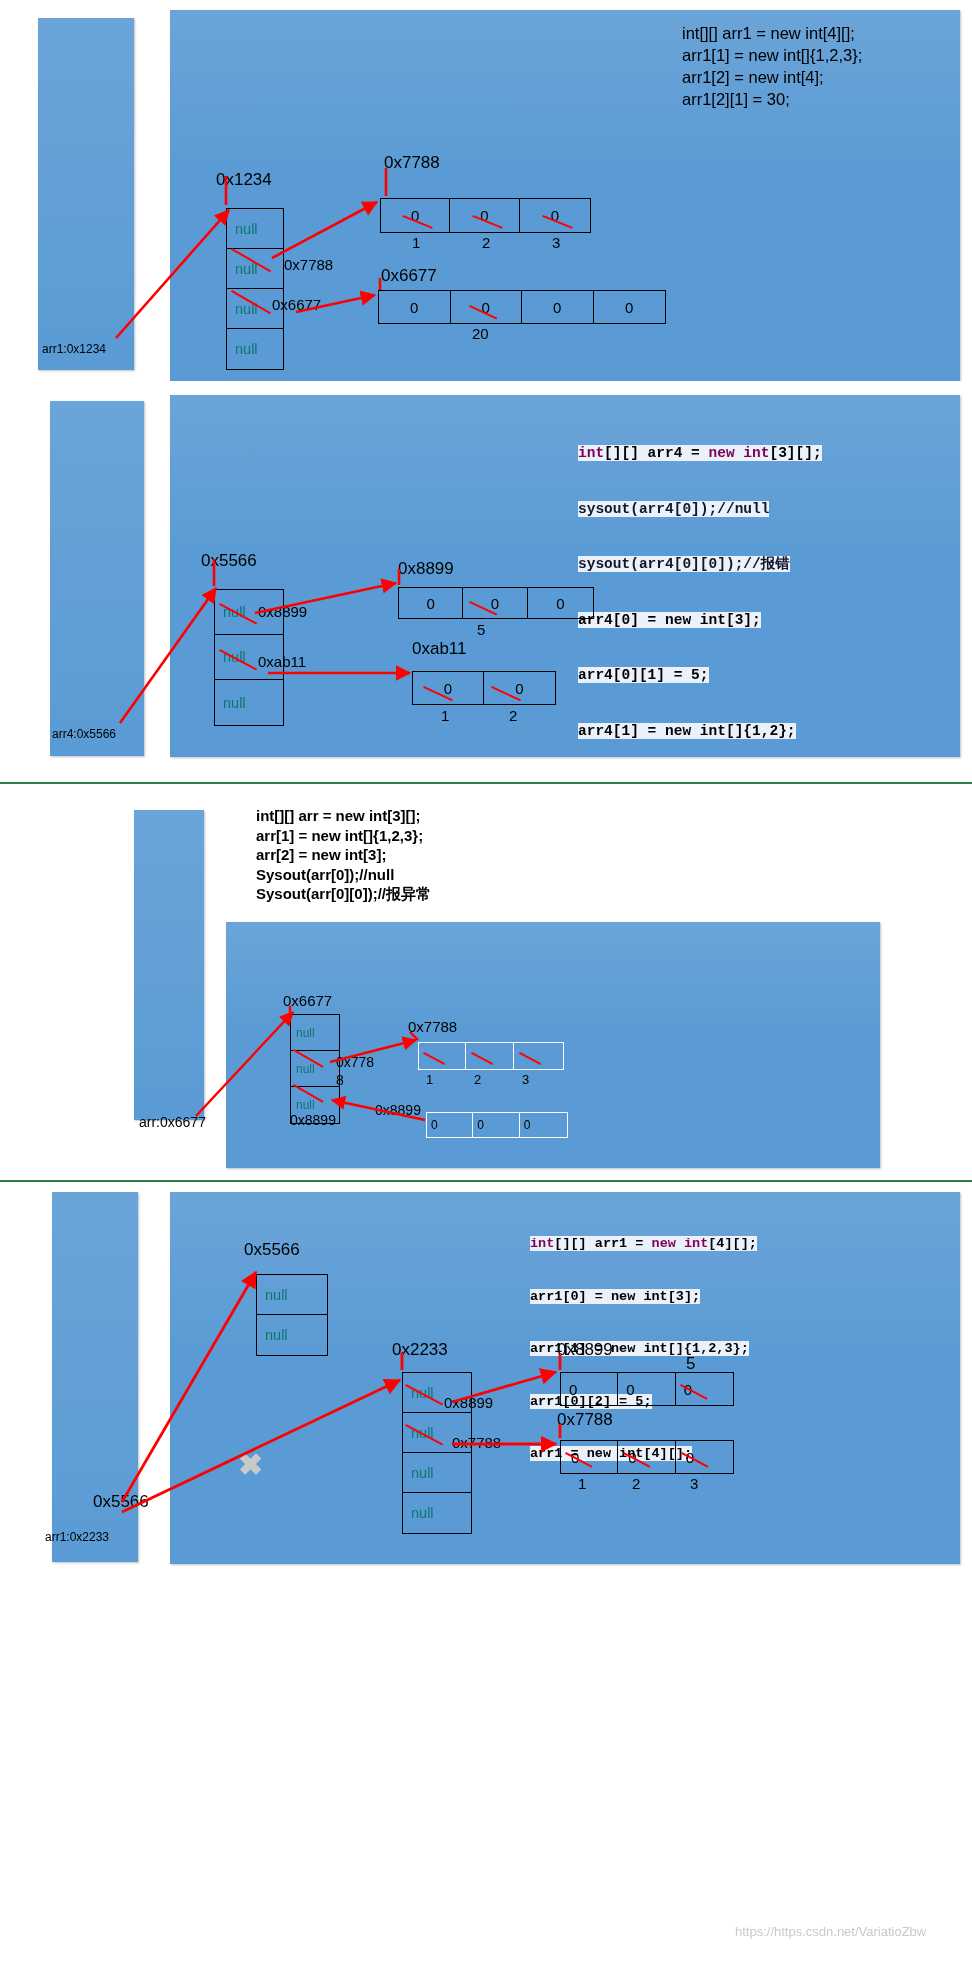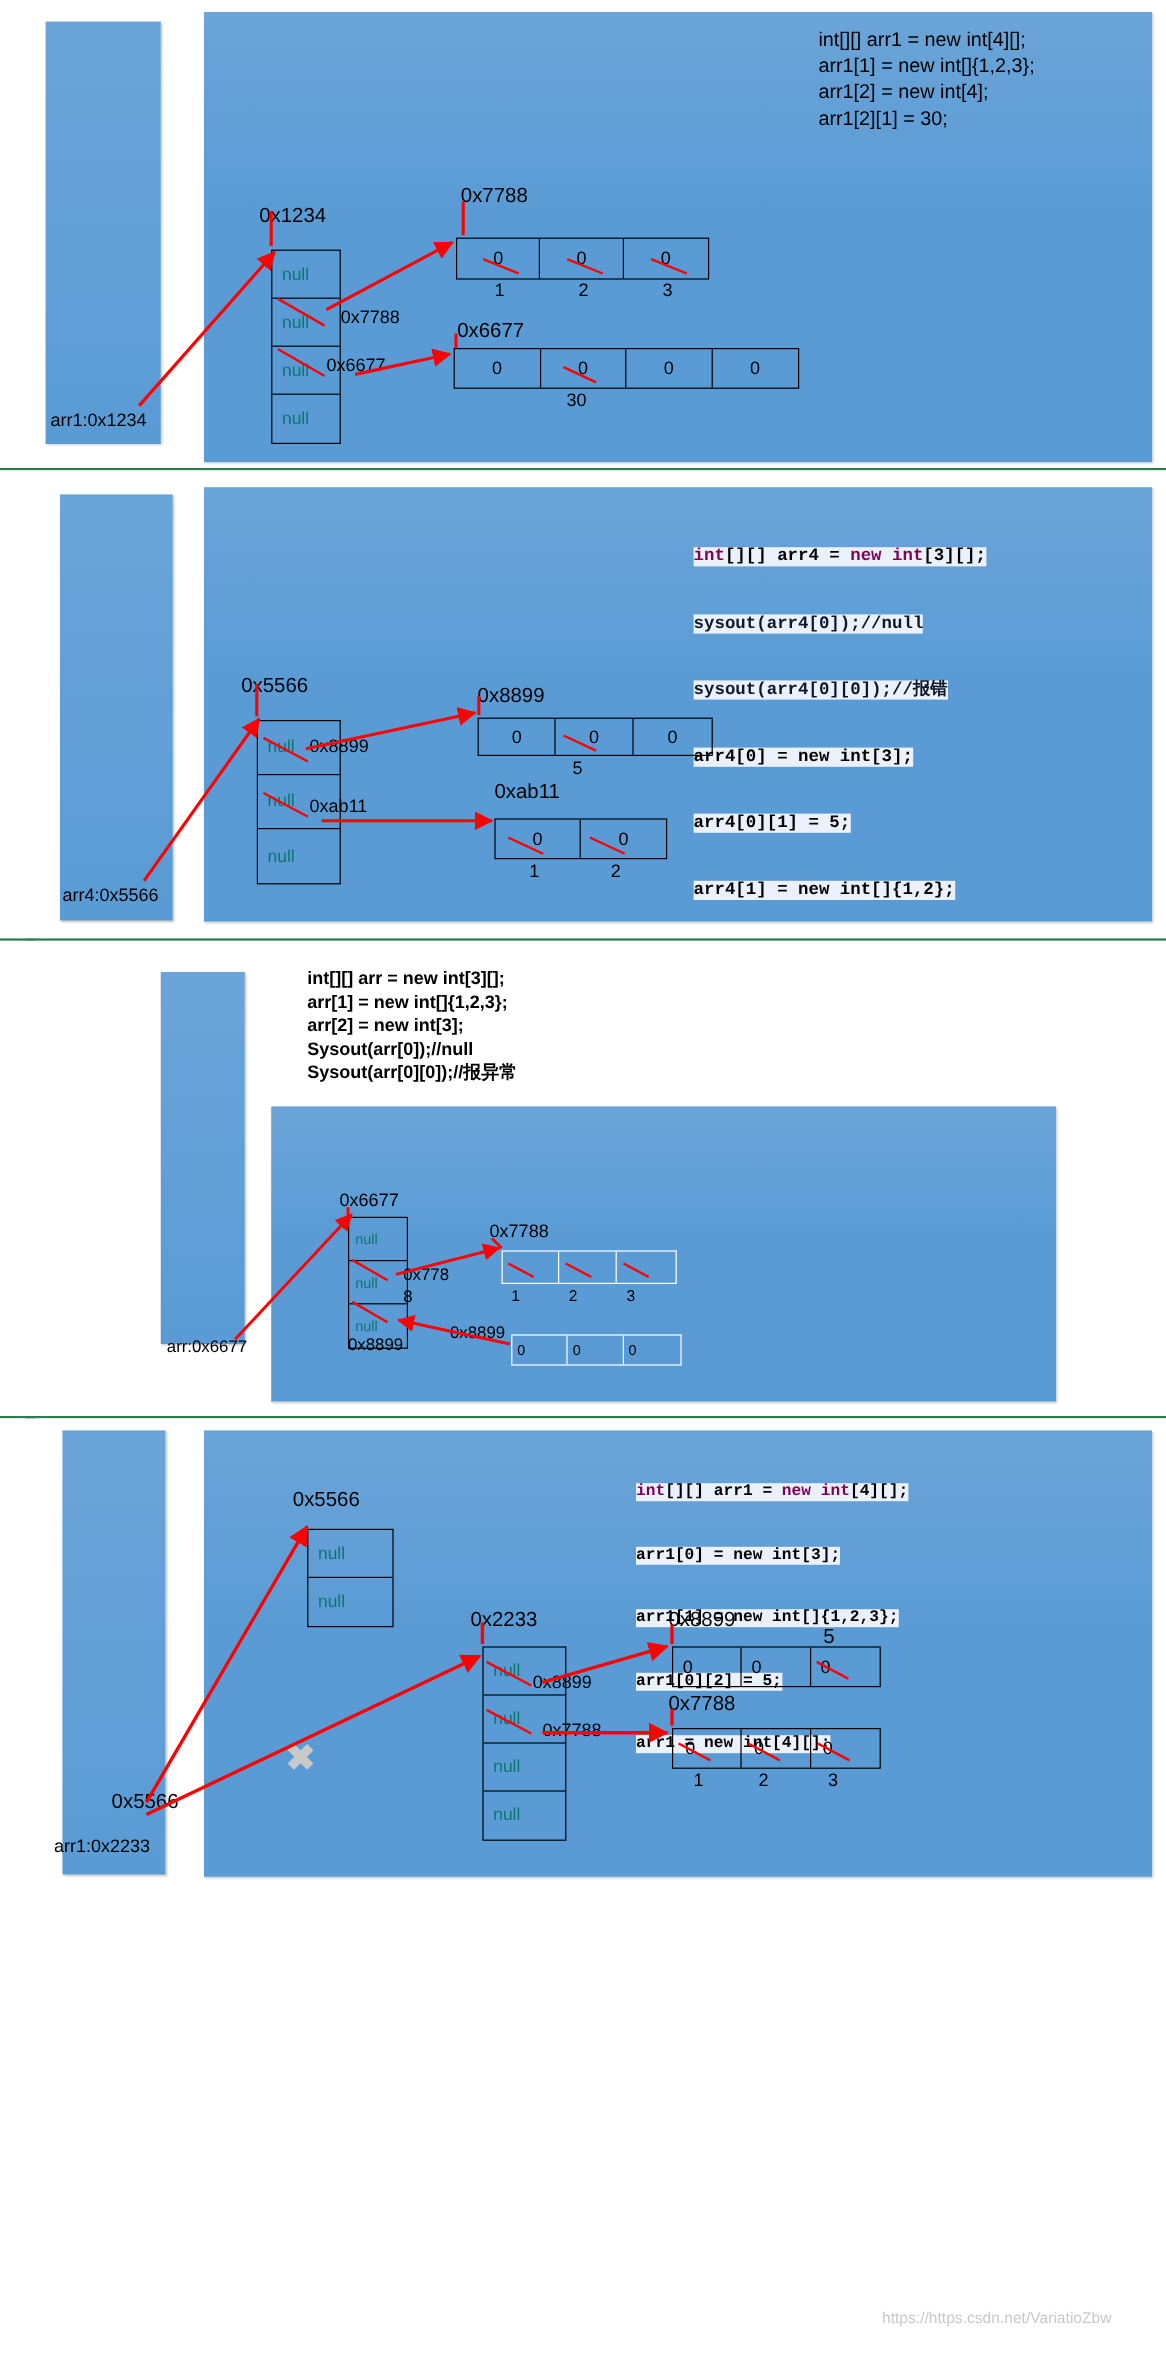--- a/index.html
+++ b/index.html
@@ -39,21 +39,21 @@
   .hrow{position:absolute;display:flex;border:1.6px solid #000;box-sizing:border-box;}
   .hrow.whiteb{border-color:#fff;}
   .hrow .hc{border-right:1.6px solid #000;box-sizing:border-box;display:flex;
             align-items:center;justify-content:center;font-size:15px;color:#000;position:relative;}
   .hrow.whiteb .hc{border-right-color:#fff;}
   .hrow .hc:last-child{border-right:none;}
 
   .lbl{position:absolute;font-size:17px;color:#000;white-space:nowrap;}
   .lbl.sm{font-size:15px;}
   .lbl.idx{font-size:15px;}
-  .vname{position:absolute;font-size:15px;color:#000;white-space:nowrap;}
+  .vname{position:absolute;font-size:12px;color:#000;white-space:nowrap;}
 
   
   .strike{position:absolute;height:0;border-top:2.4px solid #ff0000;
           transform-origin:0 0;pointer-events:none;}
   svg.arrows{position:absolute;left:0;top:0;overflow:visible;pointer-events:none;}
 
   .watermark{position:absolute;font-size:13px;color:#c9c9c9;white-space:nowrap;}
   .xmark{position:absolute;color:#c9c9c9;font-size:30px;font-weight:bold;}
   .caret{position:absolute;color:#2e7d4f;font-size:15px;}
 </style>
@@ -97,40 +97,40 @@
   <div class="lbl idx" style="left:552px;top:234px;">3</div>
 
   <div class="lbl" style="left:381px;top:266px;">0x6677</div>
   <div class="hrow" style="left:378px;top:290px;width:288px;height:34px;">
     <div class="hc" style="width:72px;">0</div>
     <div class="hc" style="width:72px;">0</div>
     <div class="hc" style="width:72px;">0</div>
     <div class="hc" style="width:72px;">0</div>
   </div>
   <div class="strike" style="left:470px;top:305px;width:30px;transform:rotate(25deg);"></div>
-  <div class="lbl idx" style="left:472px;top:325px;">30</div>
+  <div class="lbl idx" style="left:472px;top:325px;">20</div>
 
   <svg class="arrows" width="972" height="390">
     <defs>
         <marker id="ah" markerWidth="7" markerHeight="7" refX="5.5" refY="3" orient="auto">
       <path d="M0,0 L6,3 L0,6 z" fill="#ff0000"></path>
         </marker>
       </defs>
     <line x1="116" y1="338" x2="229" y2="210" stroke="#ff0000" stroke-width="2.6" marker-end="url(#ah)"></line>
     <line x1="272" y1="258" x2="377" y2="202" stroke="#ff0000" stroke-width="2.6" marker-end="url(#ah)"></line>
     <line x1="296" y1="312" x2="375" y2="295" stroke="#ff0000" stroke-width="2.6" marker-end="url(#ah)"></line>
     <line x1="226" y1="176" x2="226" y2="205" stroke="#ff0000" stroke-width="2.6"></line>
     <line x1="386" y1="168" x2="386" y2="196" stroke="#ff0000" stroke-width="2.6"></line>
     <line x1="380" y1="278" x2="380" y2="290" stroke="#ff0000" stroke-width="2.6"></line>
   </svg>
 </div>
 
 <div class="divider" style="top:390px;"></div>
 
-<div class="panel" style="top:392px;height:294px;">
+<div class="panel" style="top:381px;height:294px;">
   <div class="leftbar" style="left:50px;top:20px;width:94px;height:355px;"></div>
   <div class="blue" style="left:170px;top:14px;width:790px;height:362px;"></div>
 
   <div class="codemono" style="left:578px;top:26px;font-size:14.5px;line-height:18.5px;">
     <span class="ln"><span class="hl"><span class="kw">int</span>[][] arr4 = <span class="kw">new</span> <span class="kw">int</span>[3][];</span></span>
     <span class="ln cmt"><span class="hl">sysout(arr4[0]);//null</span></span>
     <span class="ln cmt"><span class="hl">sysout(arr4[0][0]);//报错</span></span>
     <span class="ln"><span class="hl">arr4[0] = new int[3];</span></span>
     <span class="ln"><span class="hl">arr4[0][1] = 5;</span></span>
     <span class="ln"><span class="hl">arr4[1] = new int[]{1,2};</span></span>

